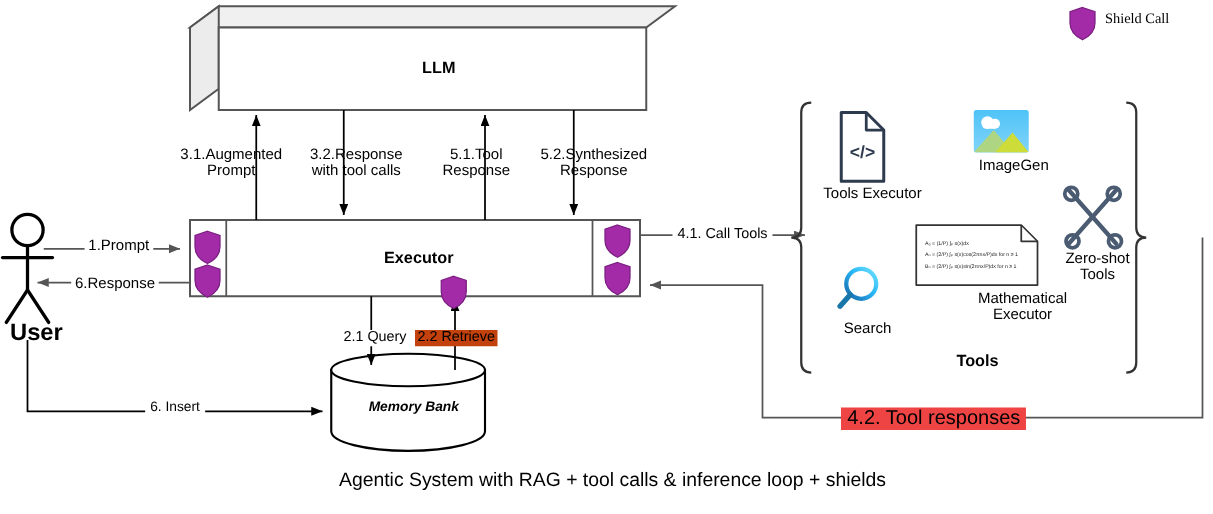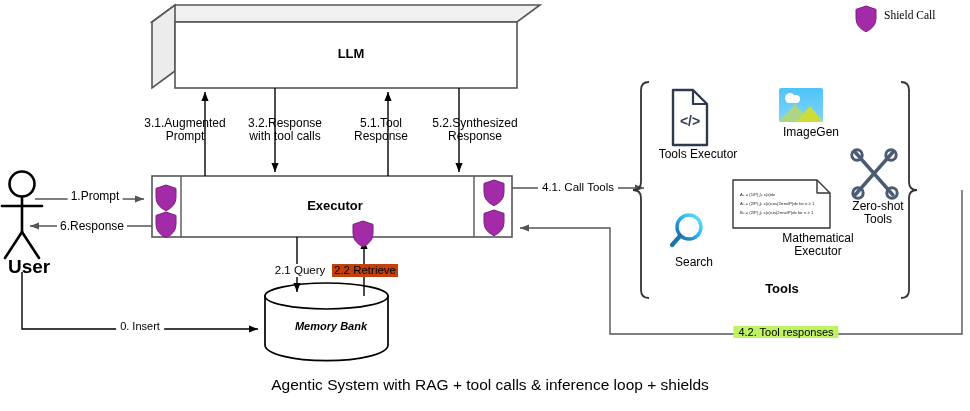--- a/index.html
+++ b/index.html
@@ -177,21 +177,21 @@
 <div class="lbl c bold" style="left:326px;top:320px;font-size:11px;font-style:italic;">Memory Bank</div>
 
 <div class="lbl bold" style="left:8px;top:256px;font-size:19px;">User</div>
 
 <div class="lbl c bold" style="left:777px;top:282px;font-size:13px;">Tools</div>
 
 <div class="lbl" style="left:884px;top:9px;font-size:11.5px;font-family:Liberation Serif, serif;">Shield Call</div>
 
 <div class="lbl c" style="left:95px;top:190px;font-size:12px;background:#fff;padding:0 3px;">1.Prompt</div>
 <div class="lbl c" style="left:92px;top:220px;font-size:12px;background:#fff;padding:0 3px;">6.Response</div>
-<div class="lbl c" style="left:140px;top:320px;font-size:11px;background:#fff;padding:0 4px;">0. Insert</div>
+<div class="lbl c" style="left:140px;top:320px;font-size:11px;background:#fff;padding:0 4px;">6. Insert</div>
 
 <div class="lbl c" style="left:300px;top:264px;font-size:11.5px;background:#fff;padding:0 2px;">2.1 Query</div>
 <div class="lbl c" style="left:365px;top:264px;font-size:11.5px;background:#c2410c;padding:0 2px;">2.2 Retrieve</div>
 
 <div class="lbl c" style="left:180px;top:117px;font-size:12px;">
   <div>3.1.Augmented</div>
   <div>Prompt</div>
 </div>
 
 <div class="lbl c" style="left:280px;top:117px;font-size:12px;">
@@ -203,21 +203,21 @@
   <div>5.1.Tool</div>
   <div>Response</div>
 </div>
 
 <div class="lbl c" style="left:470px;top:117px;font-size:12px;">
   <div>5.2.Synthesized</div>
   <div>Response</div>
 </div>
 
 <div class="lbl c" style="left:578px;top:181px;font-size:11.5px;background:#fff;padding:0 4px;text-align:right;">4.1. Call Tools</div>
-<div class="lbl c" style="left:786px;top:326px;font-size:11px;background:#bef264;padding:0 5px;">4.2. Tool responses</div>
+<div class="lbl c" style="left:747px;top:326px;font-size:16px;background:#ef4444;padding:0 5px;">4.2. Tool responses</div>
 
 <div class="lbl c" style="left:693px;top:148px;font-size:12px;">Tools Executor</div>
 <div class="lbl c" style="left:806px;top:126px;font-size:12px;">ImageGen</div>
 <div class="lbl c" style="left:873px;top:200px;font-size:12px;">
   <div>Zero-shot</div>
   <div>Tools</div>
 </div>
 <div class="lbl c" style="left:689px;top:256px;font-size:12px;">Search</div>
 <div class="lbl c" style="left:781px;top:232px;font-size:12px;margin-left:32px;">
   <div>Mathematical</div>

